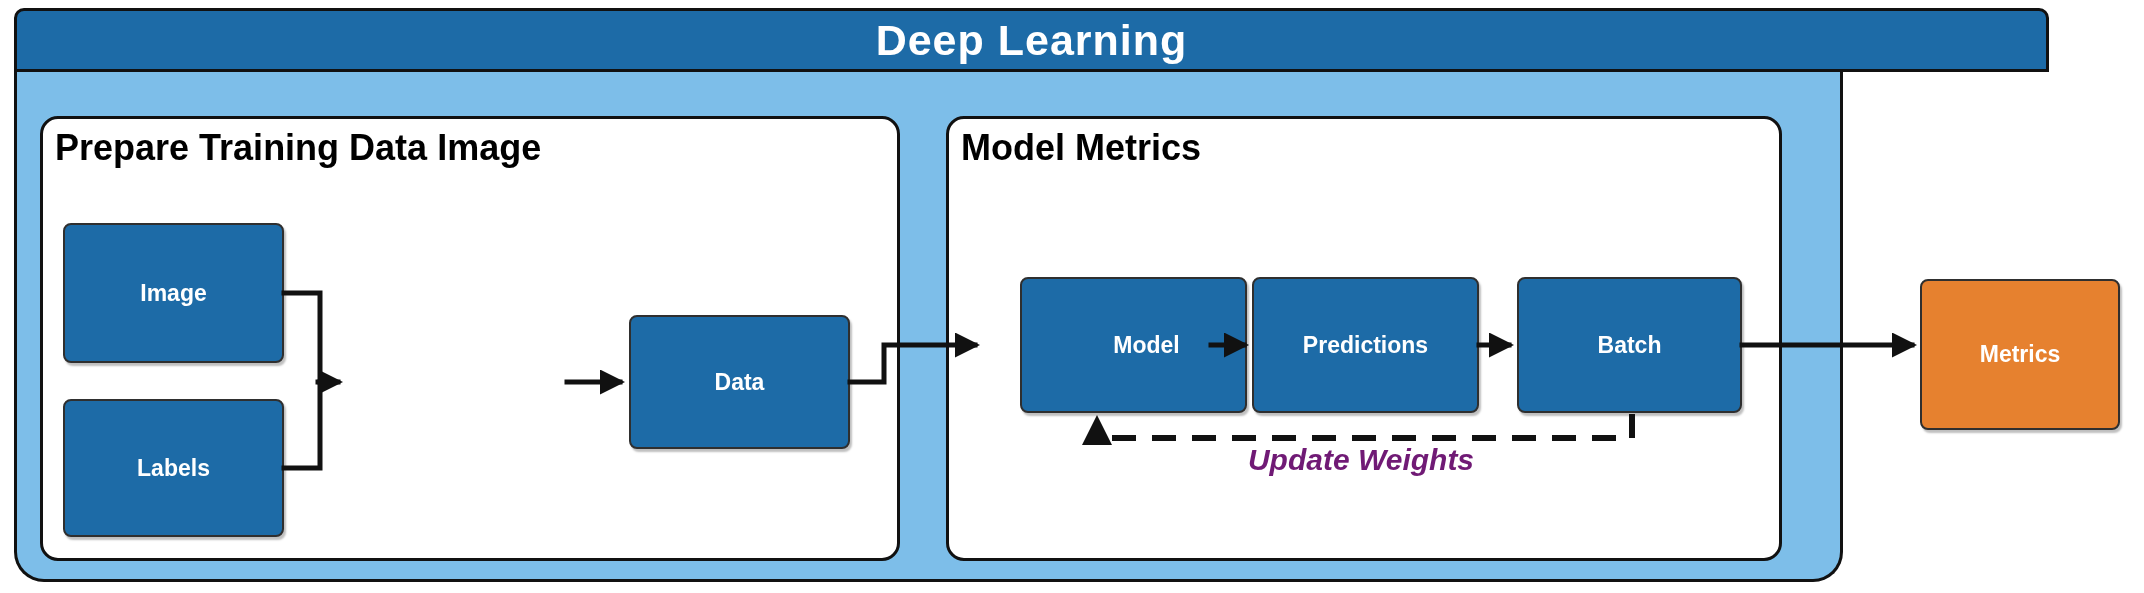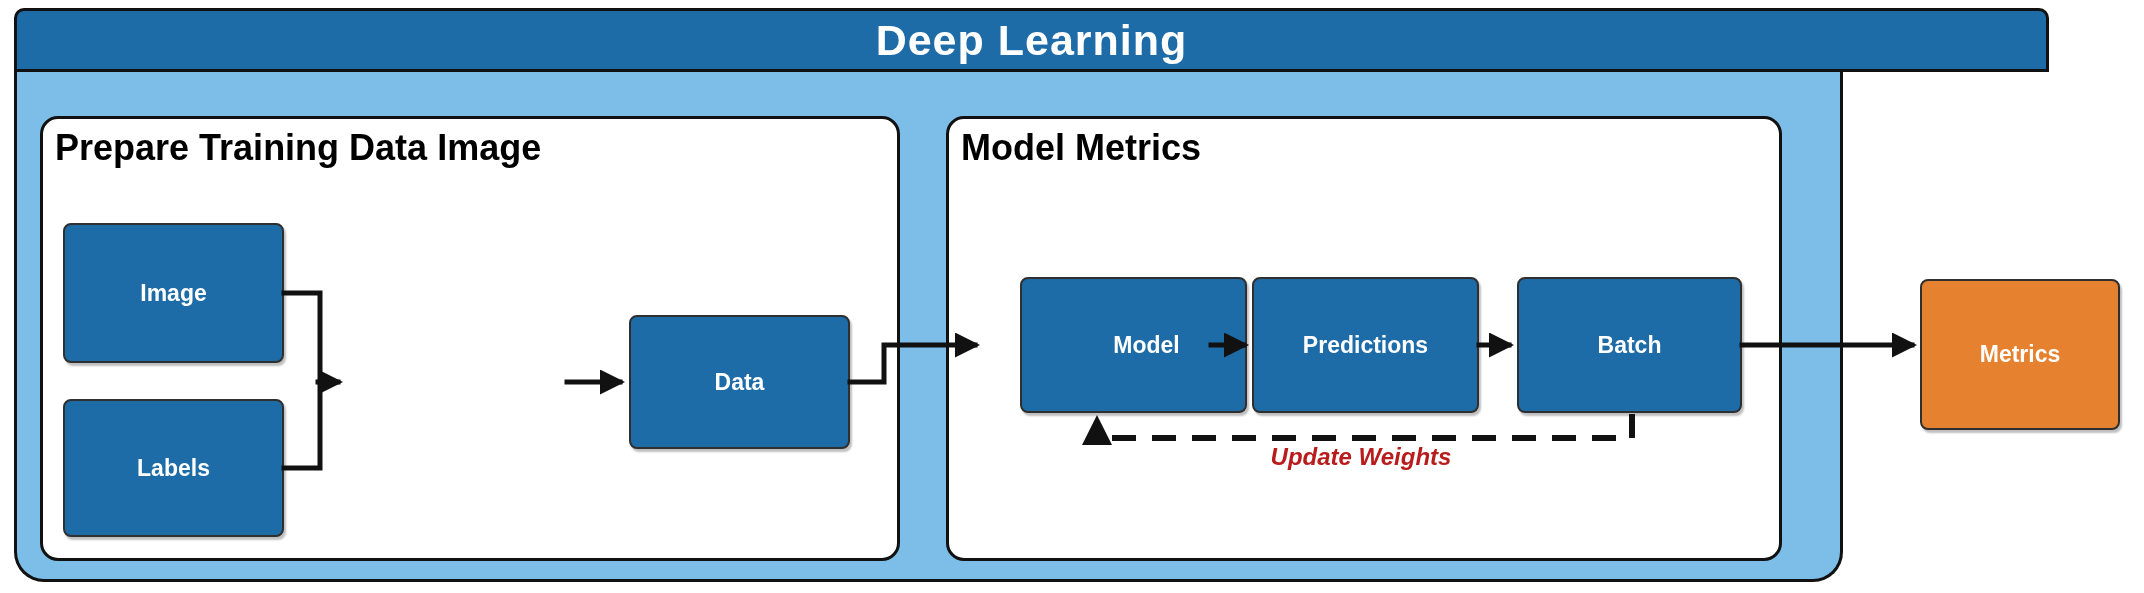--- a/index.html
+++ b/index.html
@@ -65,22 +65,22 @@
   }
   .edge {
     stroke:var(--edge,#111111); stroke-width:5; fill:none;
     stroke-linecap:square; stroke-linejoin:miter;
   }
   .edge.dashed { stroke-width:6; stroke-dasharray:24 16; stroke-linecap:butt; }
   .arrowhead { fill:var(--edge,#111111); }
 
   .update-weights {
     position:absolute; left:1245px; top:443px; width:232px; z-index:11;
-    text-align:center; font-size:24px; font-weight:bold; font-style:italic;
-    color:#b91c1c; white-space:nowrap;
+    text-align:center; font-size:30px; font-weight:bold; font-style:italic;
+    color:#701a75; white-space:nowrap;
   }
 </style>
 </head>
 <body>
 
 <div class="stage">
 
   <div class="header">
     <span class="header-title">Deep Learning</span>
   </div>

